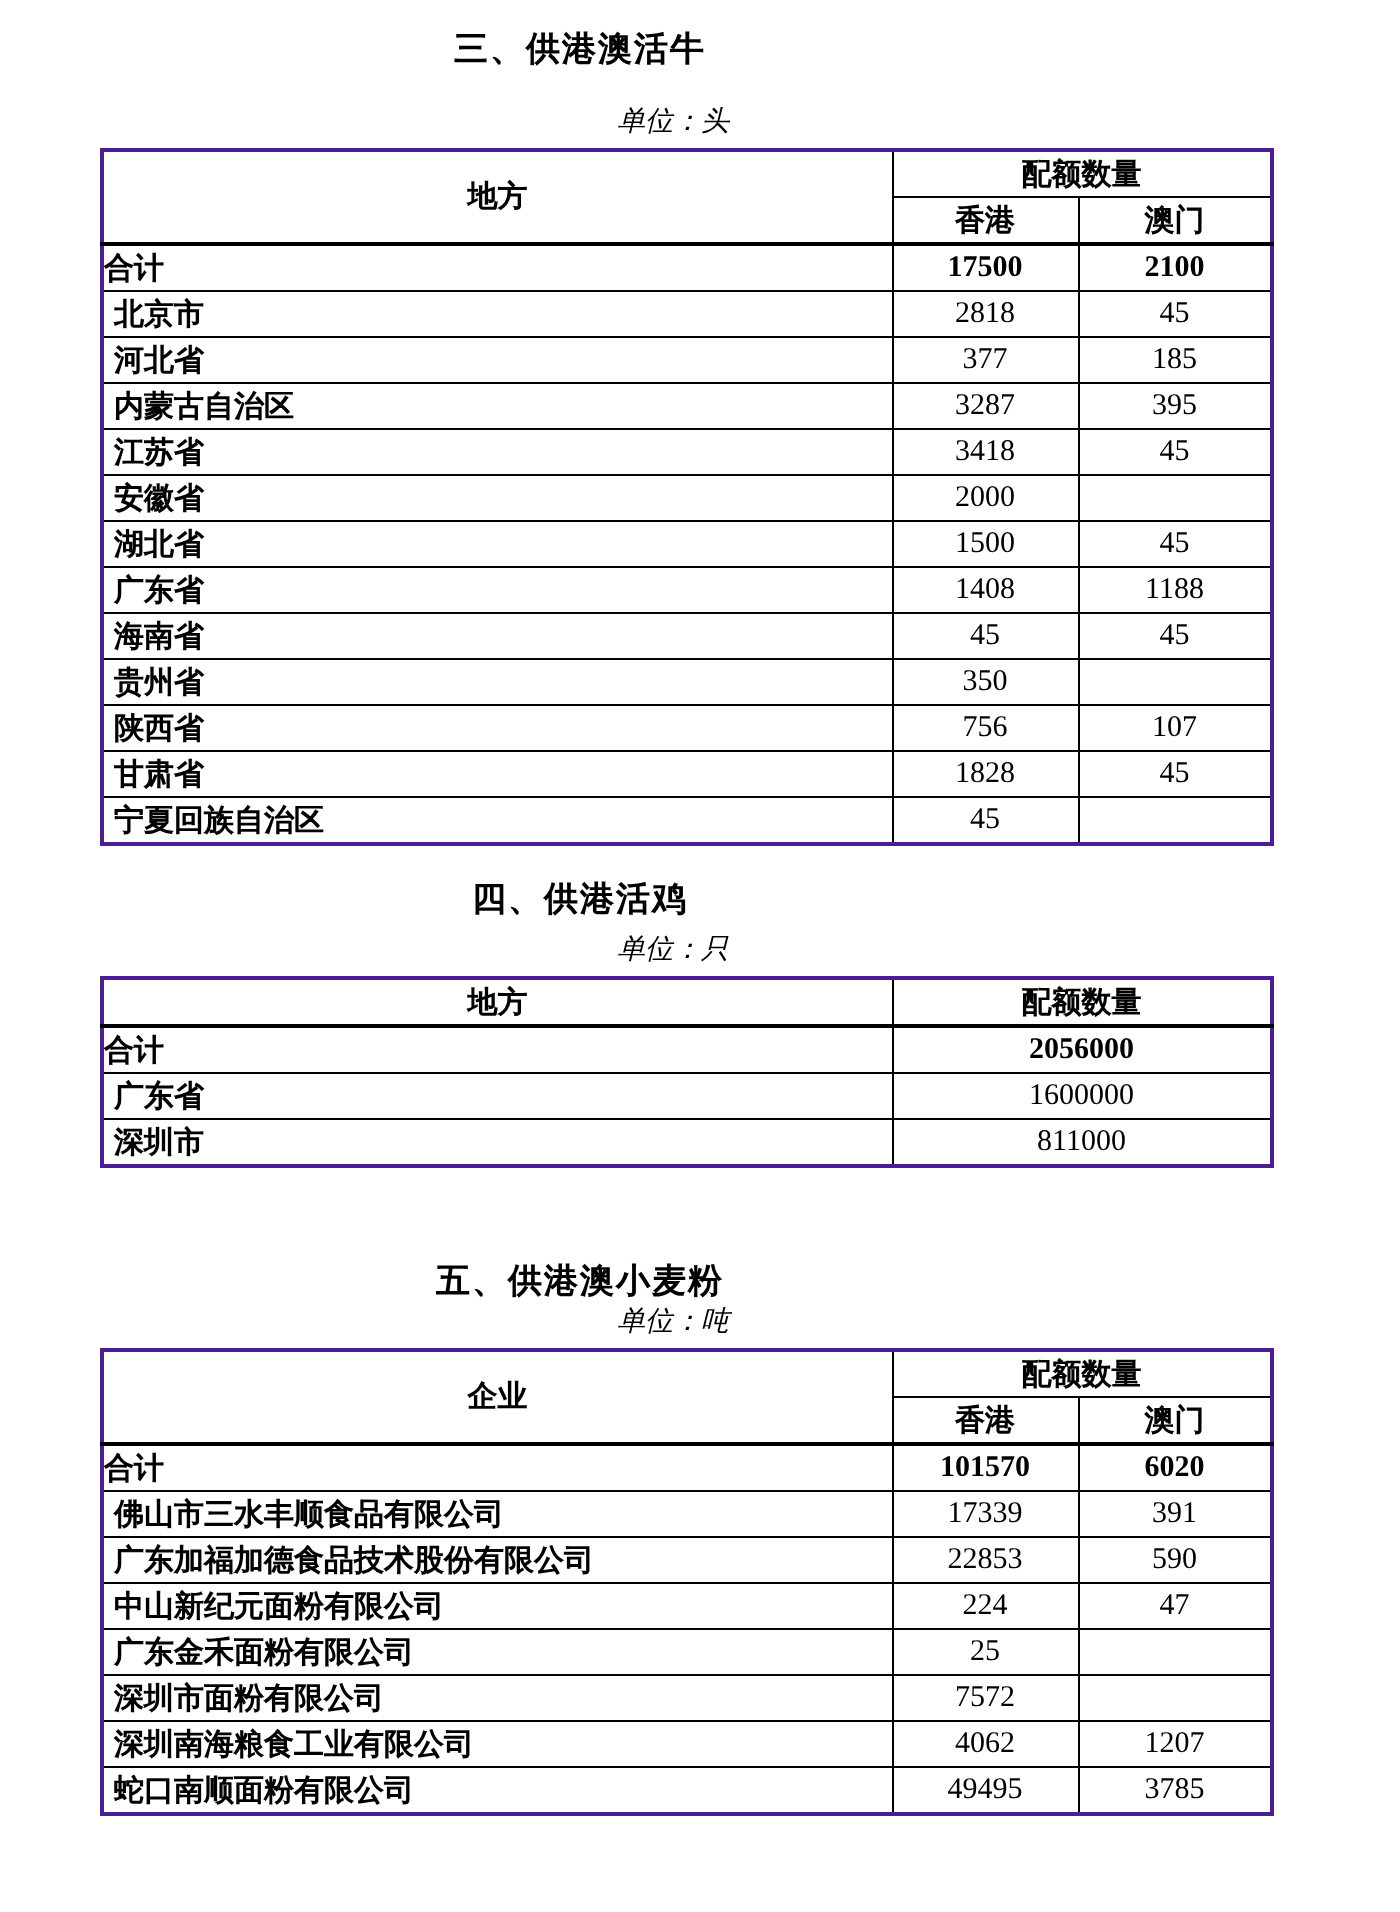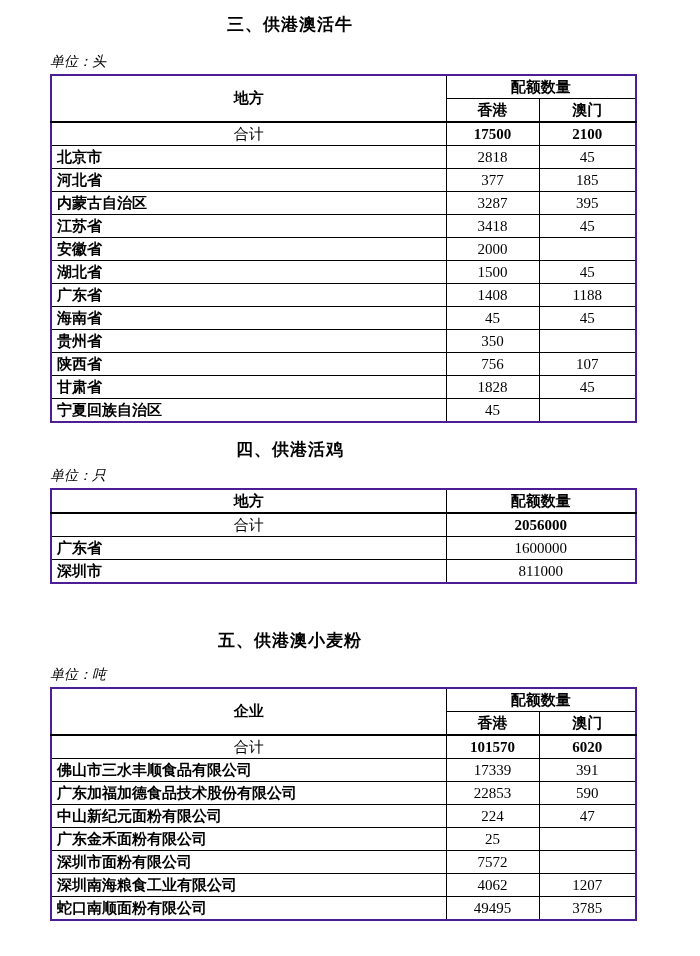--- a/index.html
+++ b/index.html
@@ -9,42 +9,42 @@
   }
   .sec{width:580px;}
   .sec-title{
     text-align:center;font-weight:bold;font-size:17px;letter-spacing:1px;
     margin:0;line-height:22px;
   }
   .sec1 .sec-title{padding-top:14px;}
   .sec2 .sec-title{padding-top:16px;}
   .sec3 .sec-title{padding-top:46px;}
   .unit-label{
-    width:585px;margin-left:50px;text-align:left;box-sizing:border-box;
+    width:585px;margin-left:50px;text-align:center;box-sizing:border-box;
     font-family:"Liberation Serif",serif;font-style:italic;font-size:14px;
     padding-right:12px;line-height:18px;
   }
   .sec1 .unit-label{margin-top:17px;}
   .sec2 .unit-label{margin-top:6px;}
-  .sec3 .unit-label{margin-top:14px;}
+  .sec3 .unit-label{margin-top:1px;}
   table.quota-table{
     border-collapse:collapse;table-layout:fixed;
     margin-left:50px;width:585px;margin-top:3px;
   }
   .quota-table th,.quota-table td{
     border:1px solid #000;height:22px;padding:0;font-size:15px;
     overflow:hidden;white-space:nowrap;
   }
   .quota-table{border:2px solid #4c1d95;}
   .quota-table th{font-weight:bold;text-align:center;}
   .quota-table thead tr:last-child th{border-bottom-width:2px;}
   .quota-table th.span-head{border-bottom-width:2px;}
   td.name-cell{text-align:left;padding-left:5px;font-weight:bold;}
   td.num-cell{text-align:center;font-family:"Liberation Serif",serif;font-weight:normal;}
-  tr.total-row td.label-cell{text-align:center;font-weight:normal;}
+  tr.total-row td.label-cell{text-align:left;font-weight:bold;}
   tr.total-row td.num-cell{font-weight:bold;}
 </style>
 </head>
 <body>
 
 <div class="sec sec1">
   <h2 class="sec-title">三、供港澳活牛</h2>
   <div class="unit-label">单位：头</div>
   <table class="quota-table">
     <colgroup>

